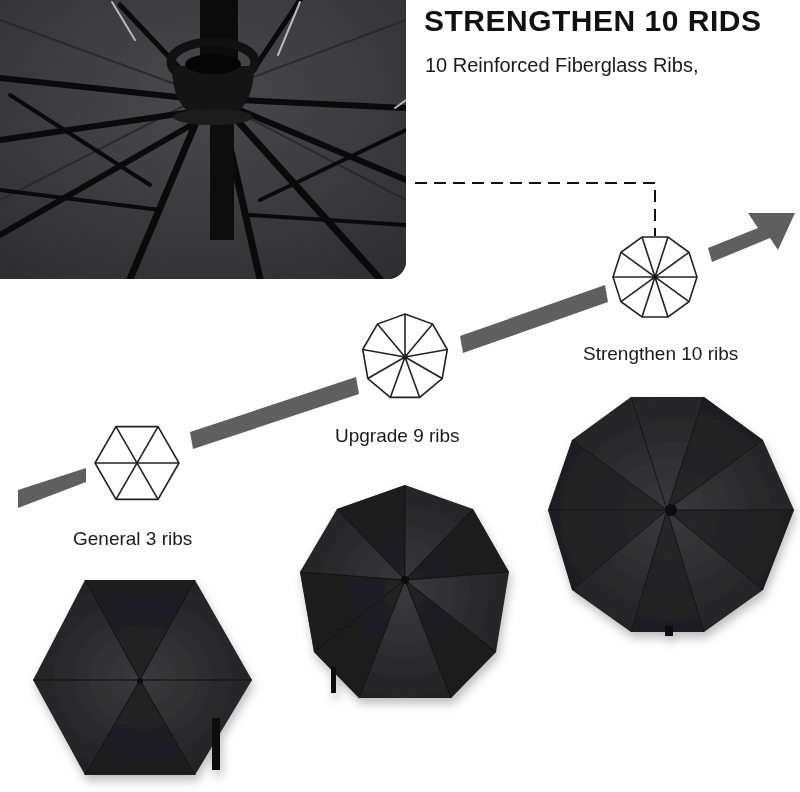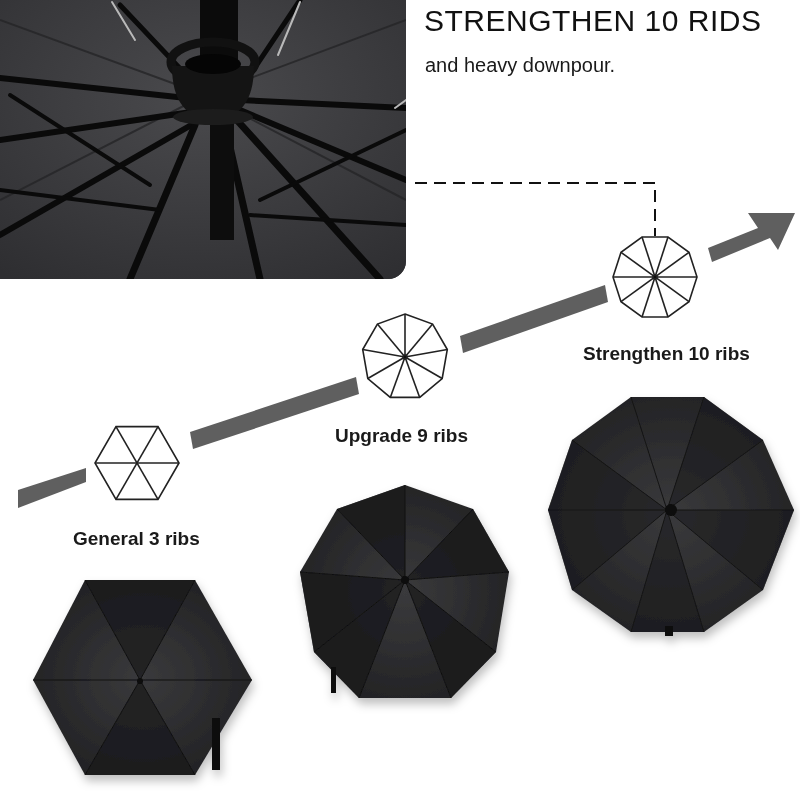--- a/index.html
+++ b/index.html
@@ -6,26 +6,26 @@
   html, body { width: 800px; height: 792px; background: #ffffff; overflow: hidden; }
   body { position: relative; font-family: "Liberation Sans", "DejaVu Sans", sans-serif; color: #111; }
   .abs { position: absolute; }
   .photo {
     left: 0; top: 0; width: 406px; height: 279px;
     border-radius: 0 0 18px 0; overflow: hidden;
     background: #3a3a3c;
   }
   .photo svg { display: block; }
   .title {
-    left: 424px; top: 4px; font-size: 30px; font-weight: normal; letter-spacing: 0.5px;
+    left: 424px; top: 4px; font-size: 30px; font-weight: bold; letter-spacing: 0.5px;
     color: #111; white-space: nowrap;
   }
   .desc { left: 425px; top: 52px; font-size: 20px; line-height: 26px; color: #1a1a1a; }
   .desc div { white-space: nowrap; }
-  .label { font-size: 19px; color: #1a1a1a; white-space: nowrap; font-weight: bold; }
+  .label { font-size: 19px; color: #1a1a1a; white-space: nowrap; }
   .overlay { left: 0; top: 0; width: 800px; height: 792px; pointer-events: none; }
 </style>
 </head>
 <body>
 
 <div class="abs photo">
   <svg width="406" height="279" viewBox="0 0 406 279">
     <defs>
       <radialGradient id="canopyG" cx="50%" cy="35%" r="80%">
         <stop offset="0%" stop-color="#4a4a4d"></stop>
@@ -69,21 +69,21 @@
 
     <ellipse cx="213" cy="62" rx="42" ry="20" fill="none" stroke="#111" stroke-width="9"></ellipse>
     <path d="M172 66 Q172 118 213 120 Q254 118 254 66 Z" fill="#141414"></path>
     <ellipse cx="213" cy="117" rx="40" ry="8" fill="#1c1c1c"></ellipse>
     <ellipse cx="213" cy="64" rx="28" ry="10" fill="#050505"></ellipse>
   </svg>
 </div>
 
 <div class="abs title">STRENGTHEN 10 RIDS</div>
 <div class="abs desc">
-  <div>and heavy downpour.</div>
+  <div>10 Reinforced Fiberglass Ribs,</div>
 </div>
 
 <svg class="abs overlay" width="800" height="792" viewBox="0 0 800 792">
   <defs>
     <radialGradient id="umbG" cx="50%" cy="50%" r="60%">
       <stop offset="0%" stop-color="#3a3a3c"></stop>
       <stop offset="100%" stop-color="#202022"></stop>
     </radialGradient>
     <filter id="sh" x="-10%" y="-10%" width="130%" height="130%">
       <feDropShadow dx="2" dy="6" stdDeviation="5" flood-color="#000" flood-opacity="0.25"></feDropShadow>

